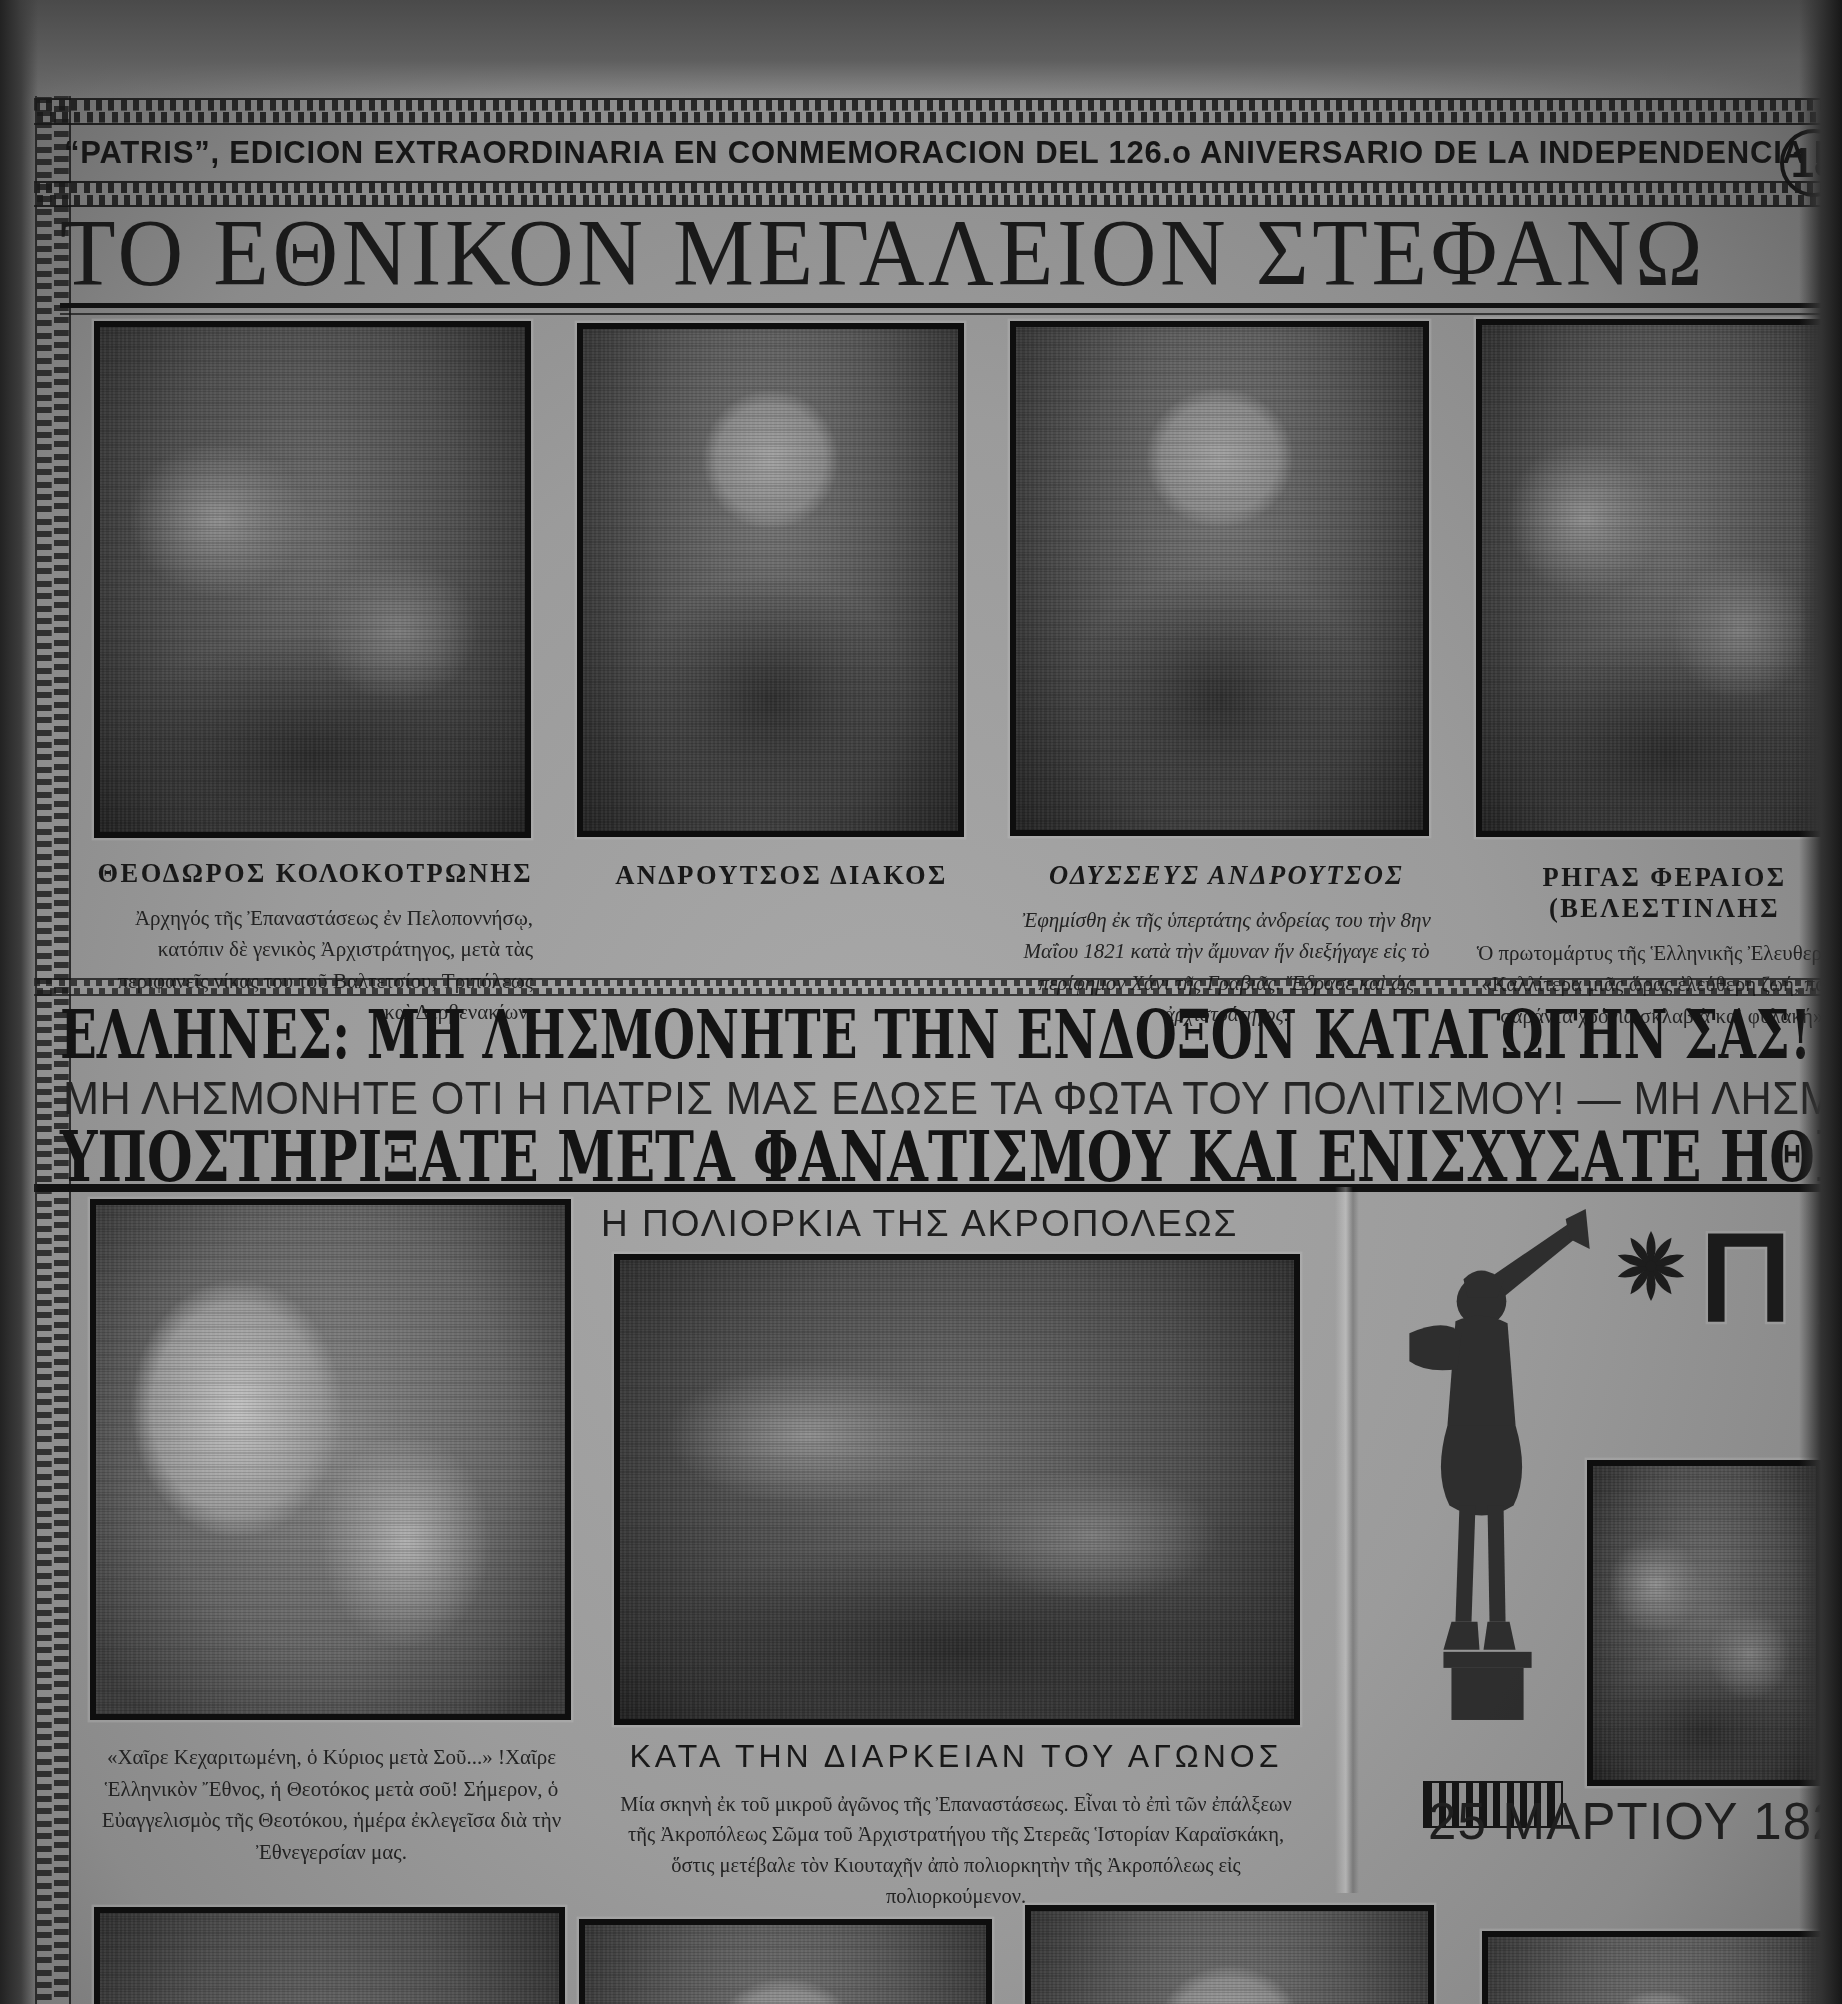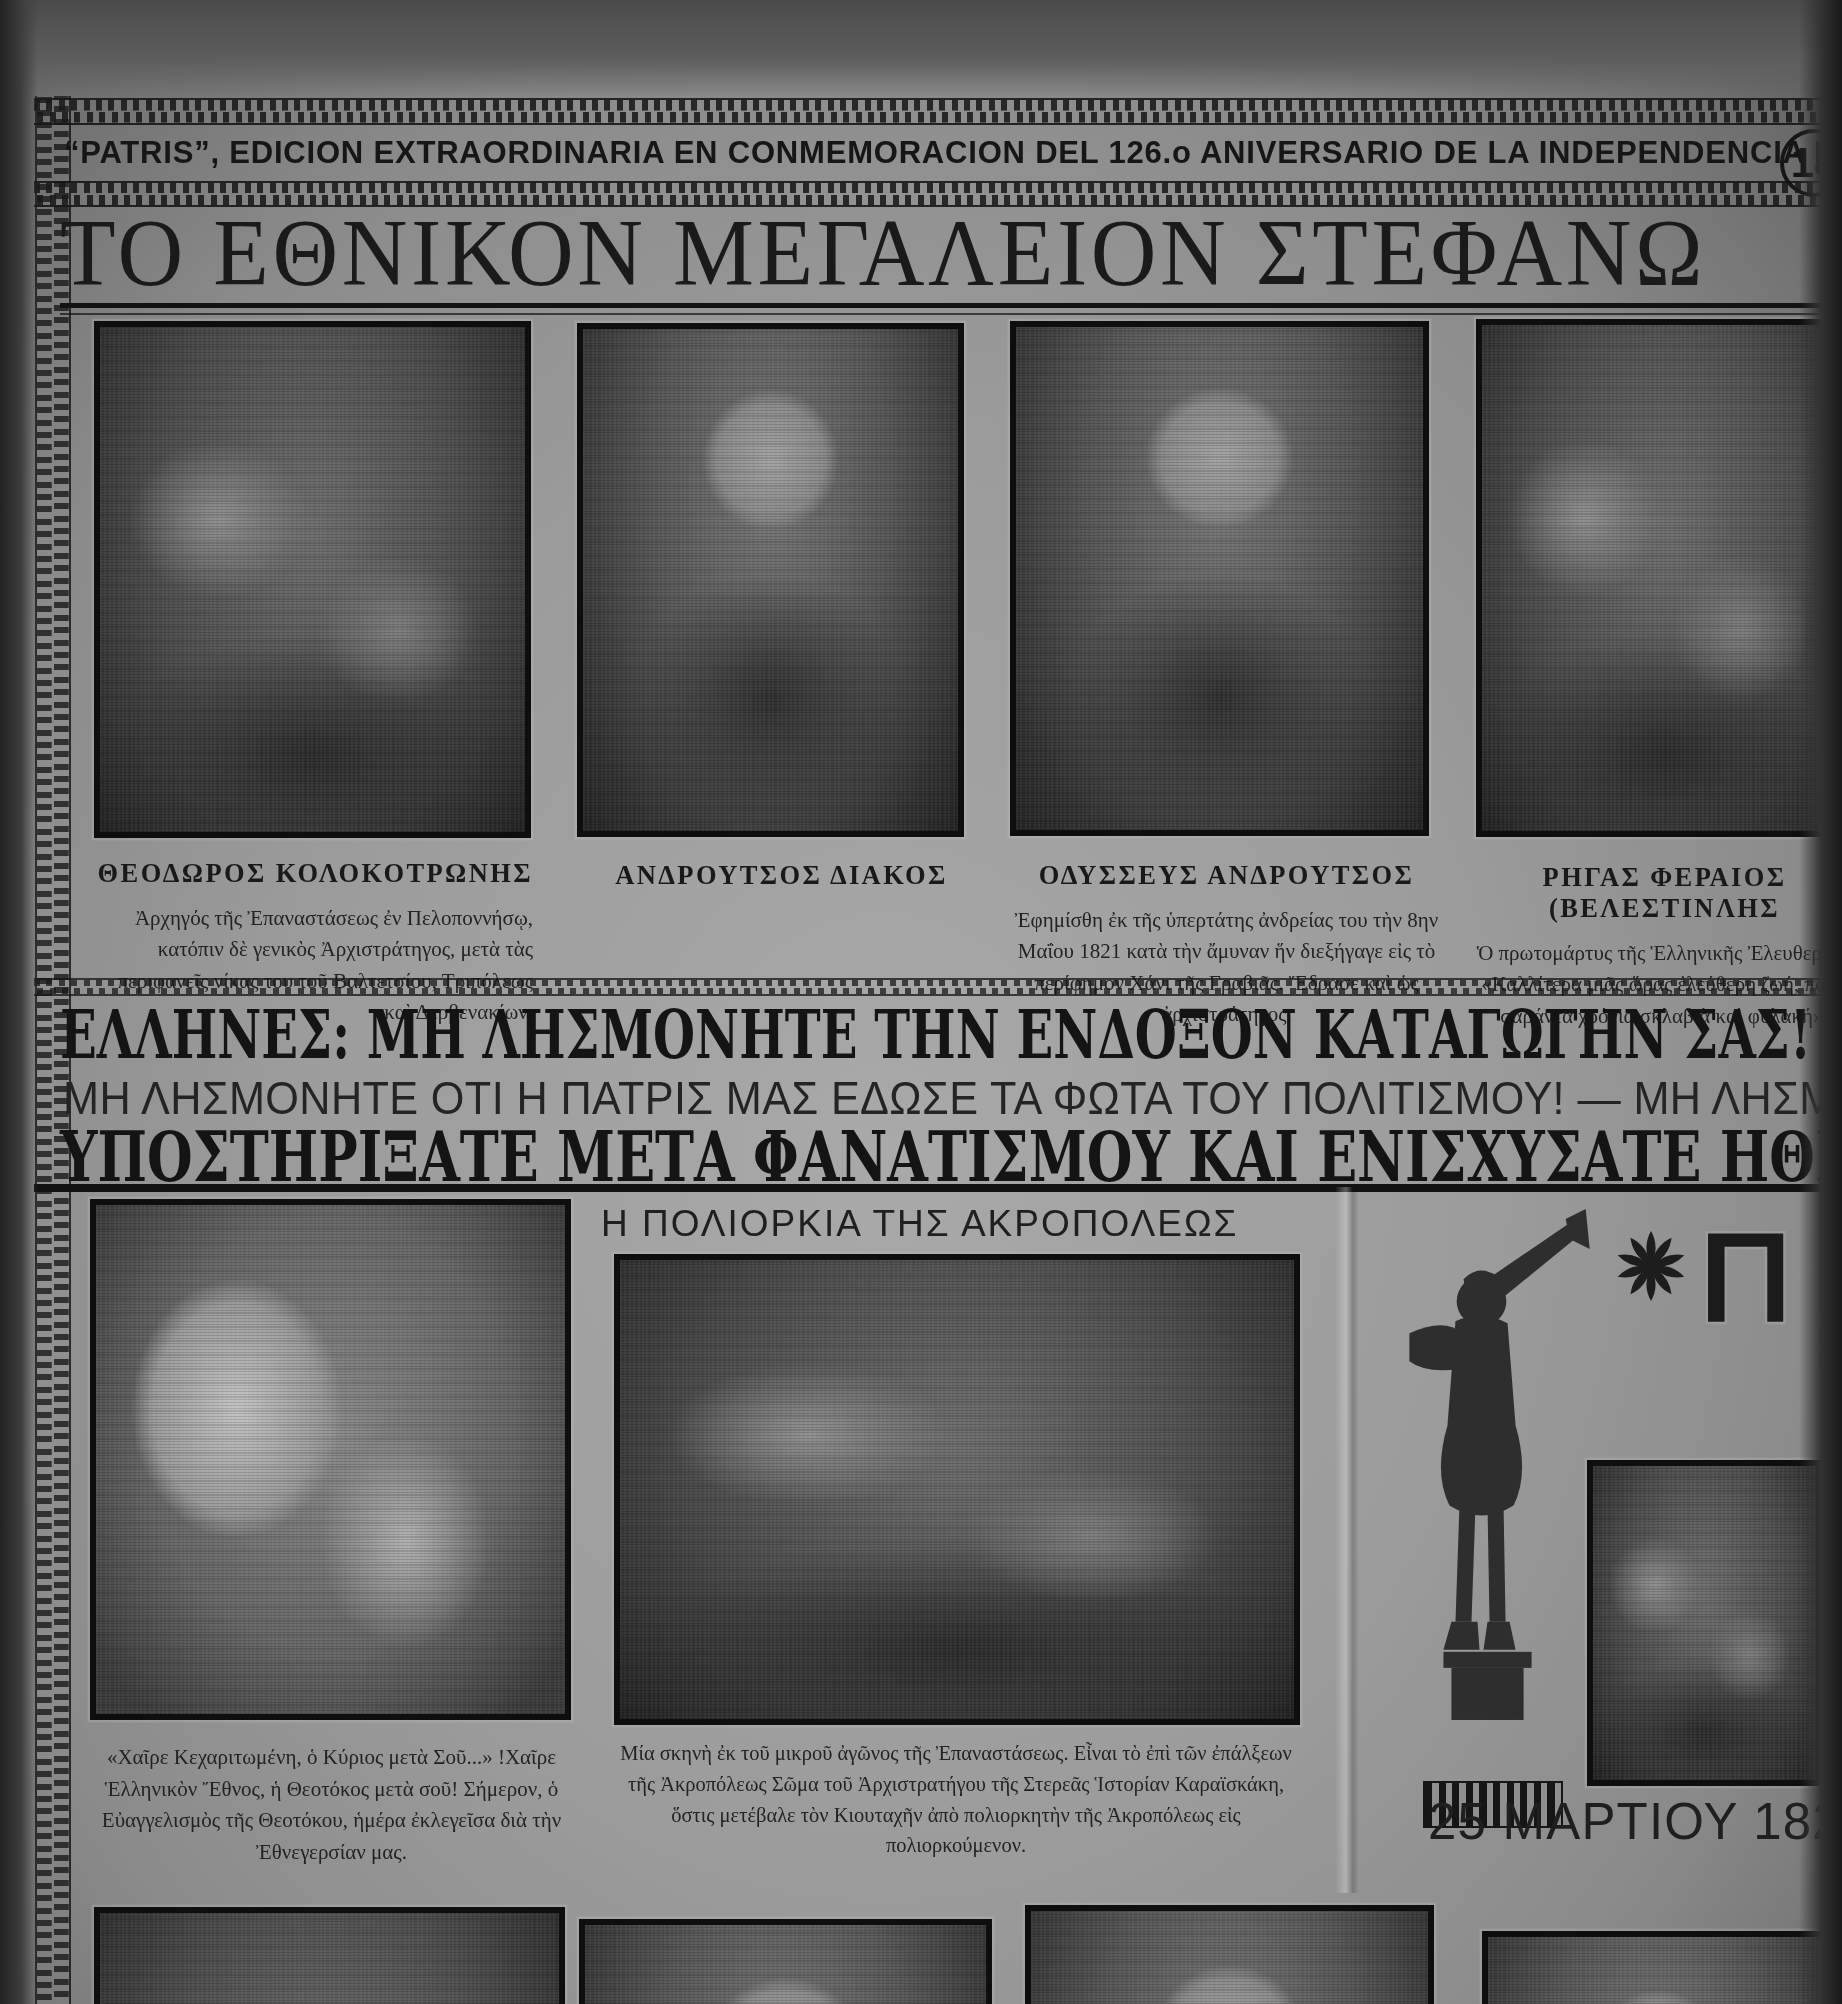--- a/index.html
+++ b/index.html
@@ -114,21 +114,21 @@
   <div class="abs photo portrait" style="left:1010px;top:321px;width:419px;height:515px;"></div>
   <div class="abs photo scene" style="left:1476px;top:319px;width:381px;height:518px;"></div>
 
   <div class="abs caption" style="left:96px;top:858px;width:437px;text-align:right;">
     <div class="cap-name">ΘΕΟΔΩΡΟΣ ΚΟΛΟΚΟΤΡΩΝΗΣ</div>
     <div class="cap-body">Ἀρχηγός τῆς Ἐπαναστάσεως ἐν Πελοποννήσῳ, κατόπιν δὲ γενικὸς Ἀρχιστράτηγος, μετὰ τὰς περιφανεῖς νίκας του τοῦ Βαλτετσίου, Τριπόλεως καὶ Δερβενακίων.</div>
   </div>
   <div class="abs caption" style="left:581px;top:860px;width:401px;">
     <div class="cap-name">ΑΝΔΡΟΥΤΣΟΣ ΔΙΑΚΟΣ</div>
   </div>
-  <div class="abs caption" style="left:1014px;top:860px;width:425px;">
+  <div class="abs caption" style="left:1014px;top:860px;width:425px;font-style:italic;">
     <div class="cap-name">ΟΔΥΣΣΕΥΣ ΑΝΔΡΟΥΤΣΟΣ</div>
     <div class="cap-body">Ἐφημίσθη ἐκ τῆς ὑπερτάτης ἀνδρείας του τὴν 8ην Μαΐου 1821 κατὰ τὴν ἄμυναν ἥν διεξήγαγε εἰς τὸ περίφημον Χάνι τῆς Γραβιᾶς. Ἔδρασε καὶ ὡς ἀρχιστράτηγος.</div>
   </div>
   <div class="abs caption" style="left:1468px;top:862px;width:393px;">
     <div class="cap-name">ΡΗΓΑΣ ΦΕΡΑΙΟΣ (ΒΕΛΕΣΤΙΝΛΗΣ</div>
     <div class="cap-body">Ὁ πρωτομάρτυς τῆς Ἑλληνικῆς Ἐλευθερίας. «Καλλίτερα μιᾶς ὥρας ἐλεύθερη ζωή, παρὰ σαράντα χρόνια σκλαβιὰ καὶ φυλακή».</div>
   </div>
 
   <div class="abs meander-h" style="top:978px;height:14.4px;opacity:.75;"></div>
 
@@ -145,20 +145,21 @@
   <div class="abs rule" style="left:34px;top:1184px;width:1809px;height:8px;"></div>
 
   <div class="abs photo light-scene" style="left:90px;top:1199px;width:481px;height:521px;"></div>
   <div class="abs caption" style="left:94px;top:1742px;width:475px;">
     <div class="cap-body" style="font-size:21px;">«Χαῖρε Κεχαριτωμένη, ὁ Κύριος μετὰ Σοῦ...» !Χαῖρε Ἑλληνικὸν Ἔθνος, ἡ Θεοτόκος μετὰ σοῦ! Σήμερον, ὁ Εὐαγγελισμὸς τῆς Θεοτόκου, ἡμέρα ἐκλεγεῖσα διὰ τὴν Ἐθνεγερσίαν μας.</div>
   </div>
 
   <div class="abs sans nowrap" style="left:601px;top:1203px;width:706px;text-align:left;font-size:37px;letter-spacing:2px;color:#1f1f1f;">Η ΠΟΛΙΟΡΚΙΑ ΤΗΣ ΑΚΡΟΠΟΛΕΩΣ</div>
   <div class="abs photo scene" style="left:614px;top:1254px;width:686px;height:471px;"></div>
   <div class="abs caption" style="left:607px;top:1738px;width:698px;">
+    <div class="cap-name" style="font-size:32px;font-weight:normal;letter-spacing:4px;font-family:'Liberation Sans',sans-serif;">ΚΑΤΑ ΤΗΝ ΔΙΑΡΚΕΙΑΝ ΤΟΥ ΑΓΩΝΟΣ</div>
     <div class="cap-body" style="font-size:20.5px;">Μία σκηνὴ ἐκ τοῦ μικροῦ ἀγῶνος τῆς Ἐπαναστάσεως. Εἶναι τὸ ἐπὶ τῶν ἐπάλξεων τῆς Ἀκροπόλεως Σῶμα τοῦ Ἀρχιστρατήγου τῆς Στερεᾶς Ἱστορίαν Καραϊσκάκη, ὅστις μετέβαλε τὸν Κιουταχῆν ἀπὸ πολιορκητὴν τῆς Ἀκροπόλεως εἰς πολιορκούμενον.</div>
   </div>
 
   <div class="abs" style="left:1361px;top:1201px;width:229px;height:533px;">
     <svg width="229" height="533" viewBox="0 0 570 1330">
       <g fill="#232323" opacity="0.9">
         <polygon points="300,205 520,55 545,85 330,260"></polygon>
         <polygon points="510,45 560,20 570,120 520,95"></polygon>
         <circle cx="300" cy="250" r="62"></circle>
         <path d="M255 195 Q300 150 355 200 L340 240 L265 240 Z"></path>

